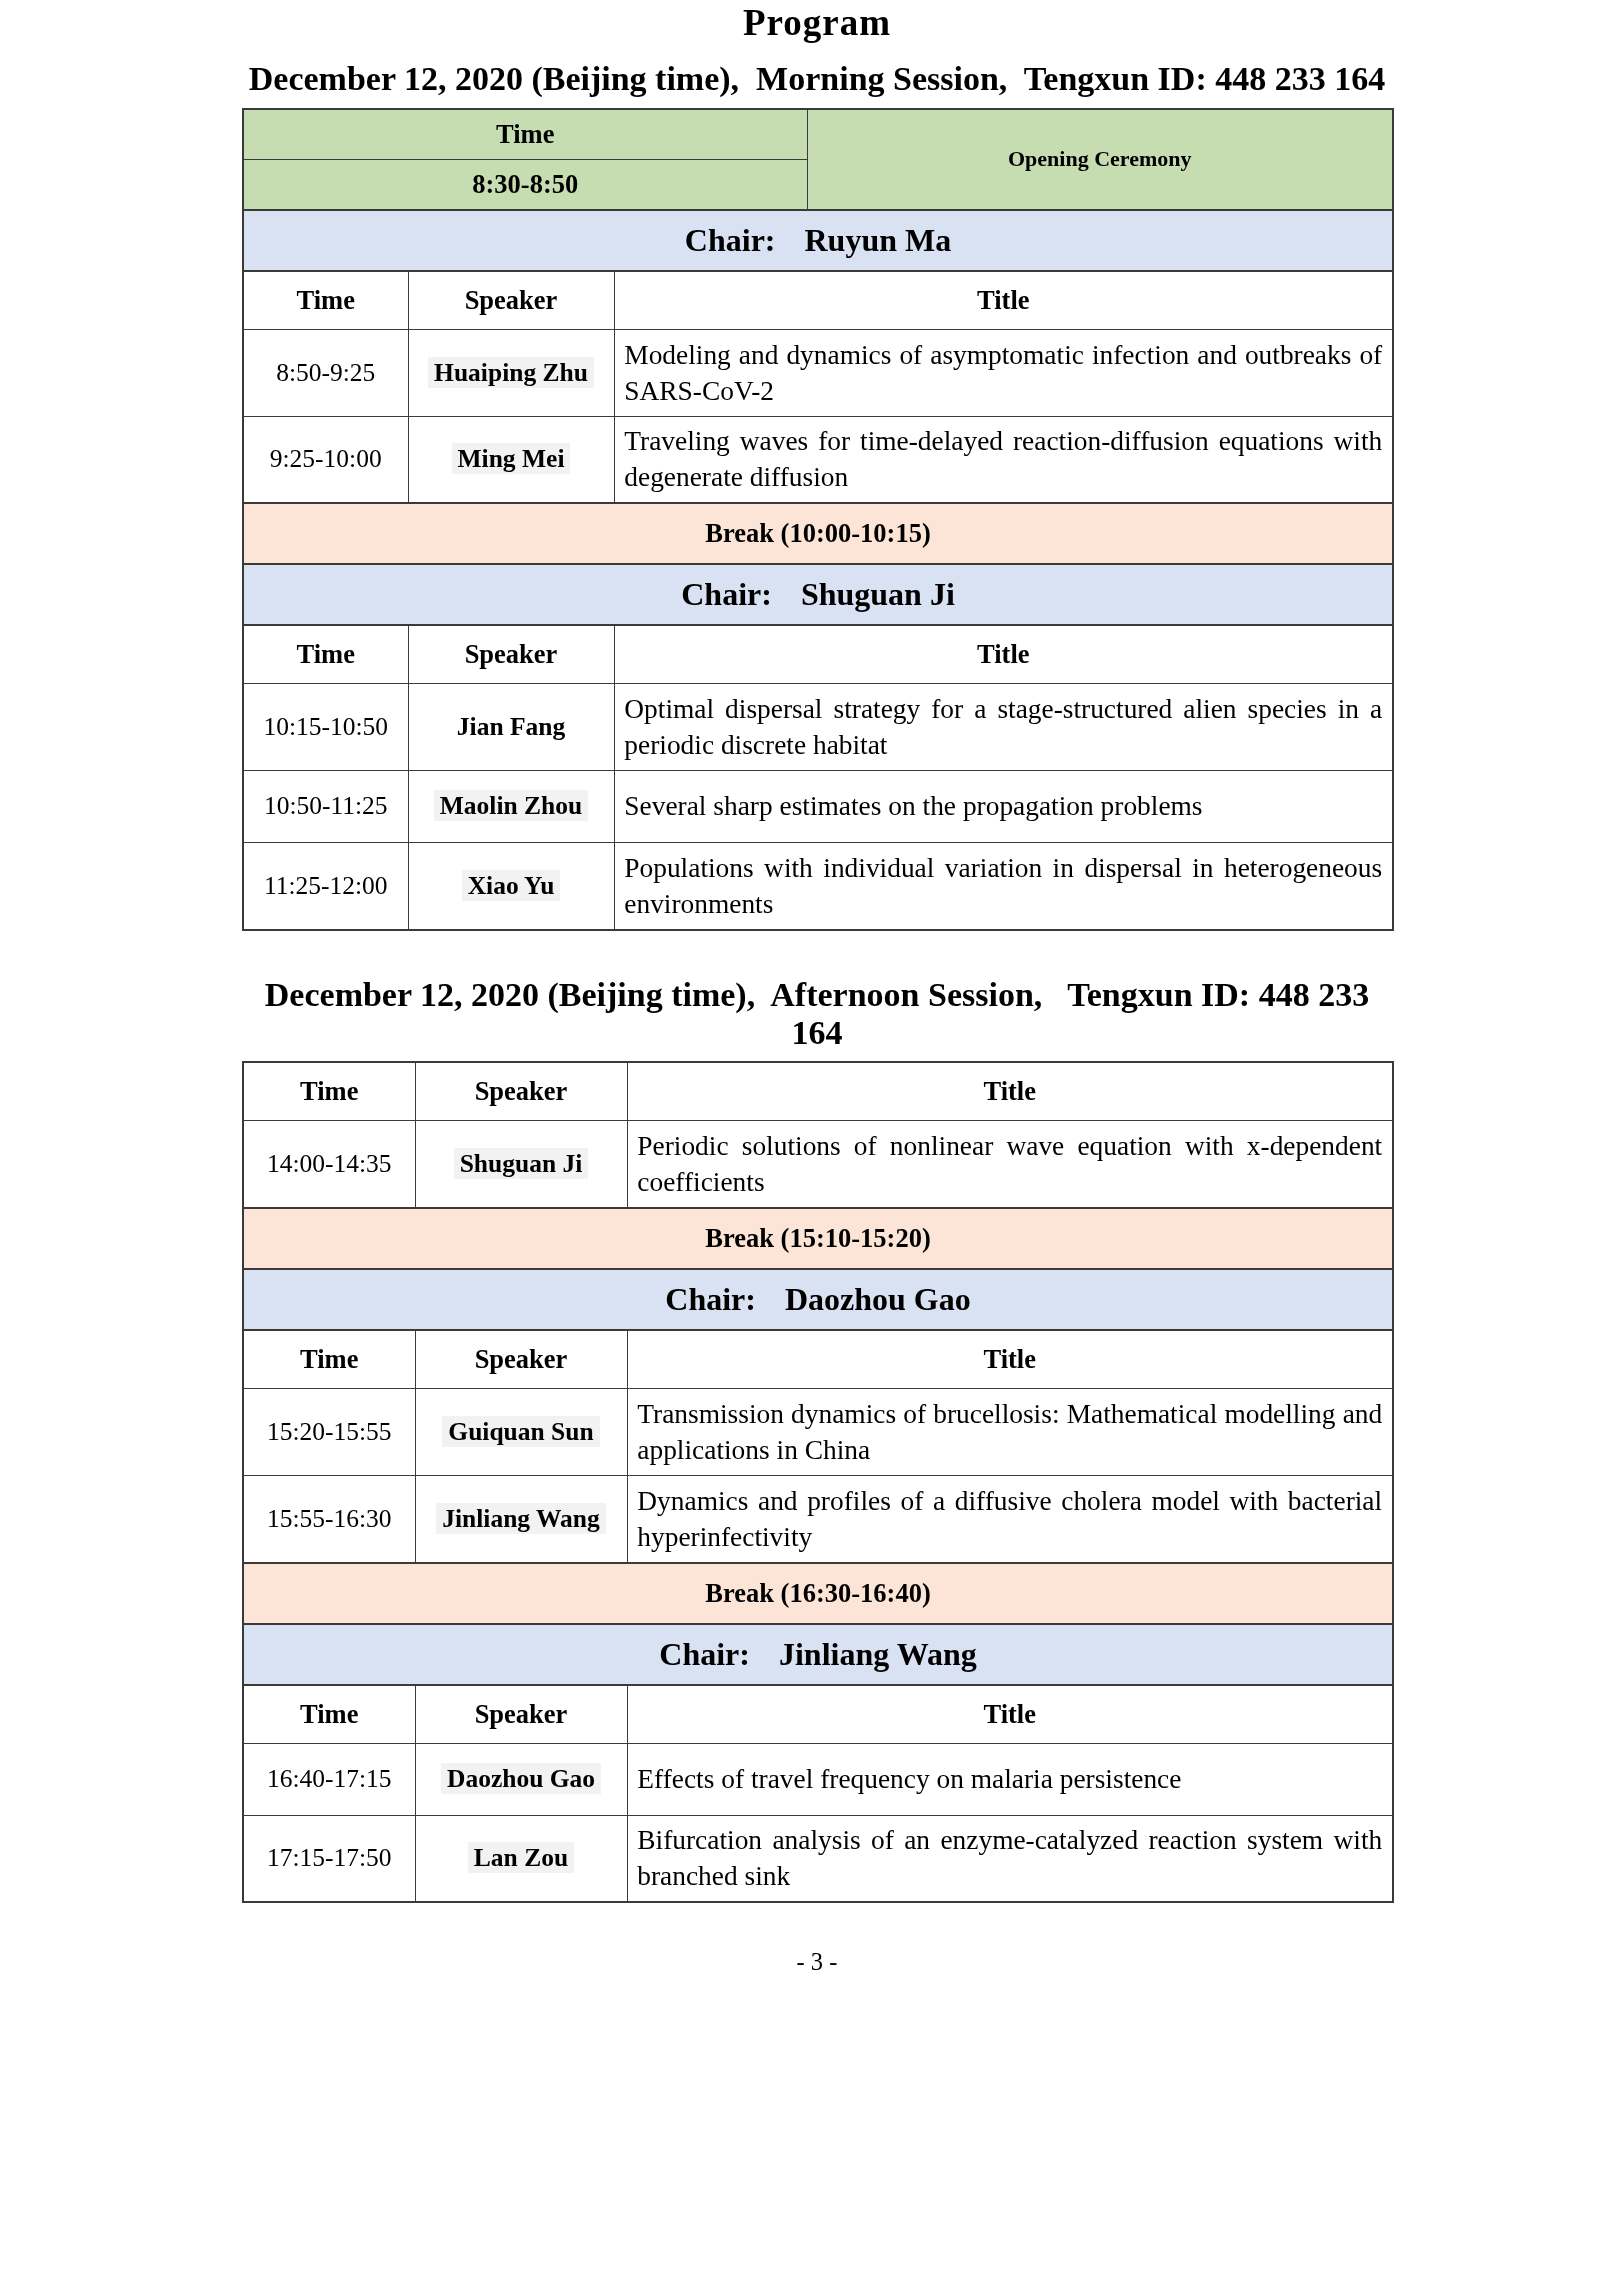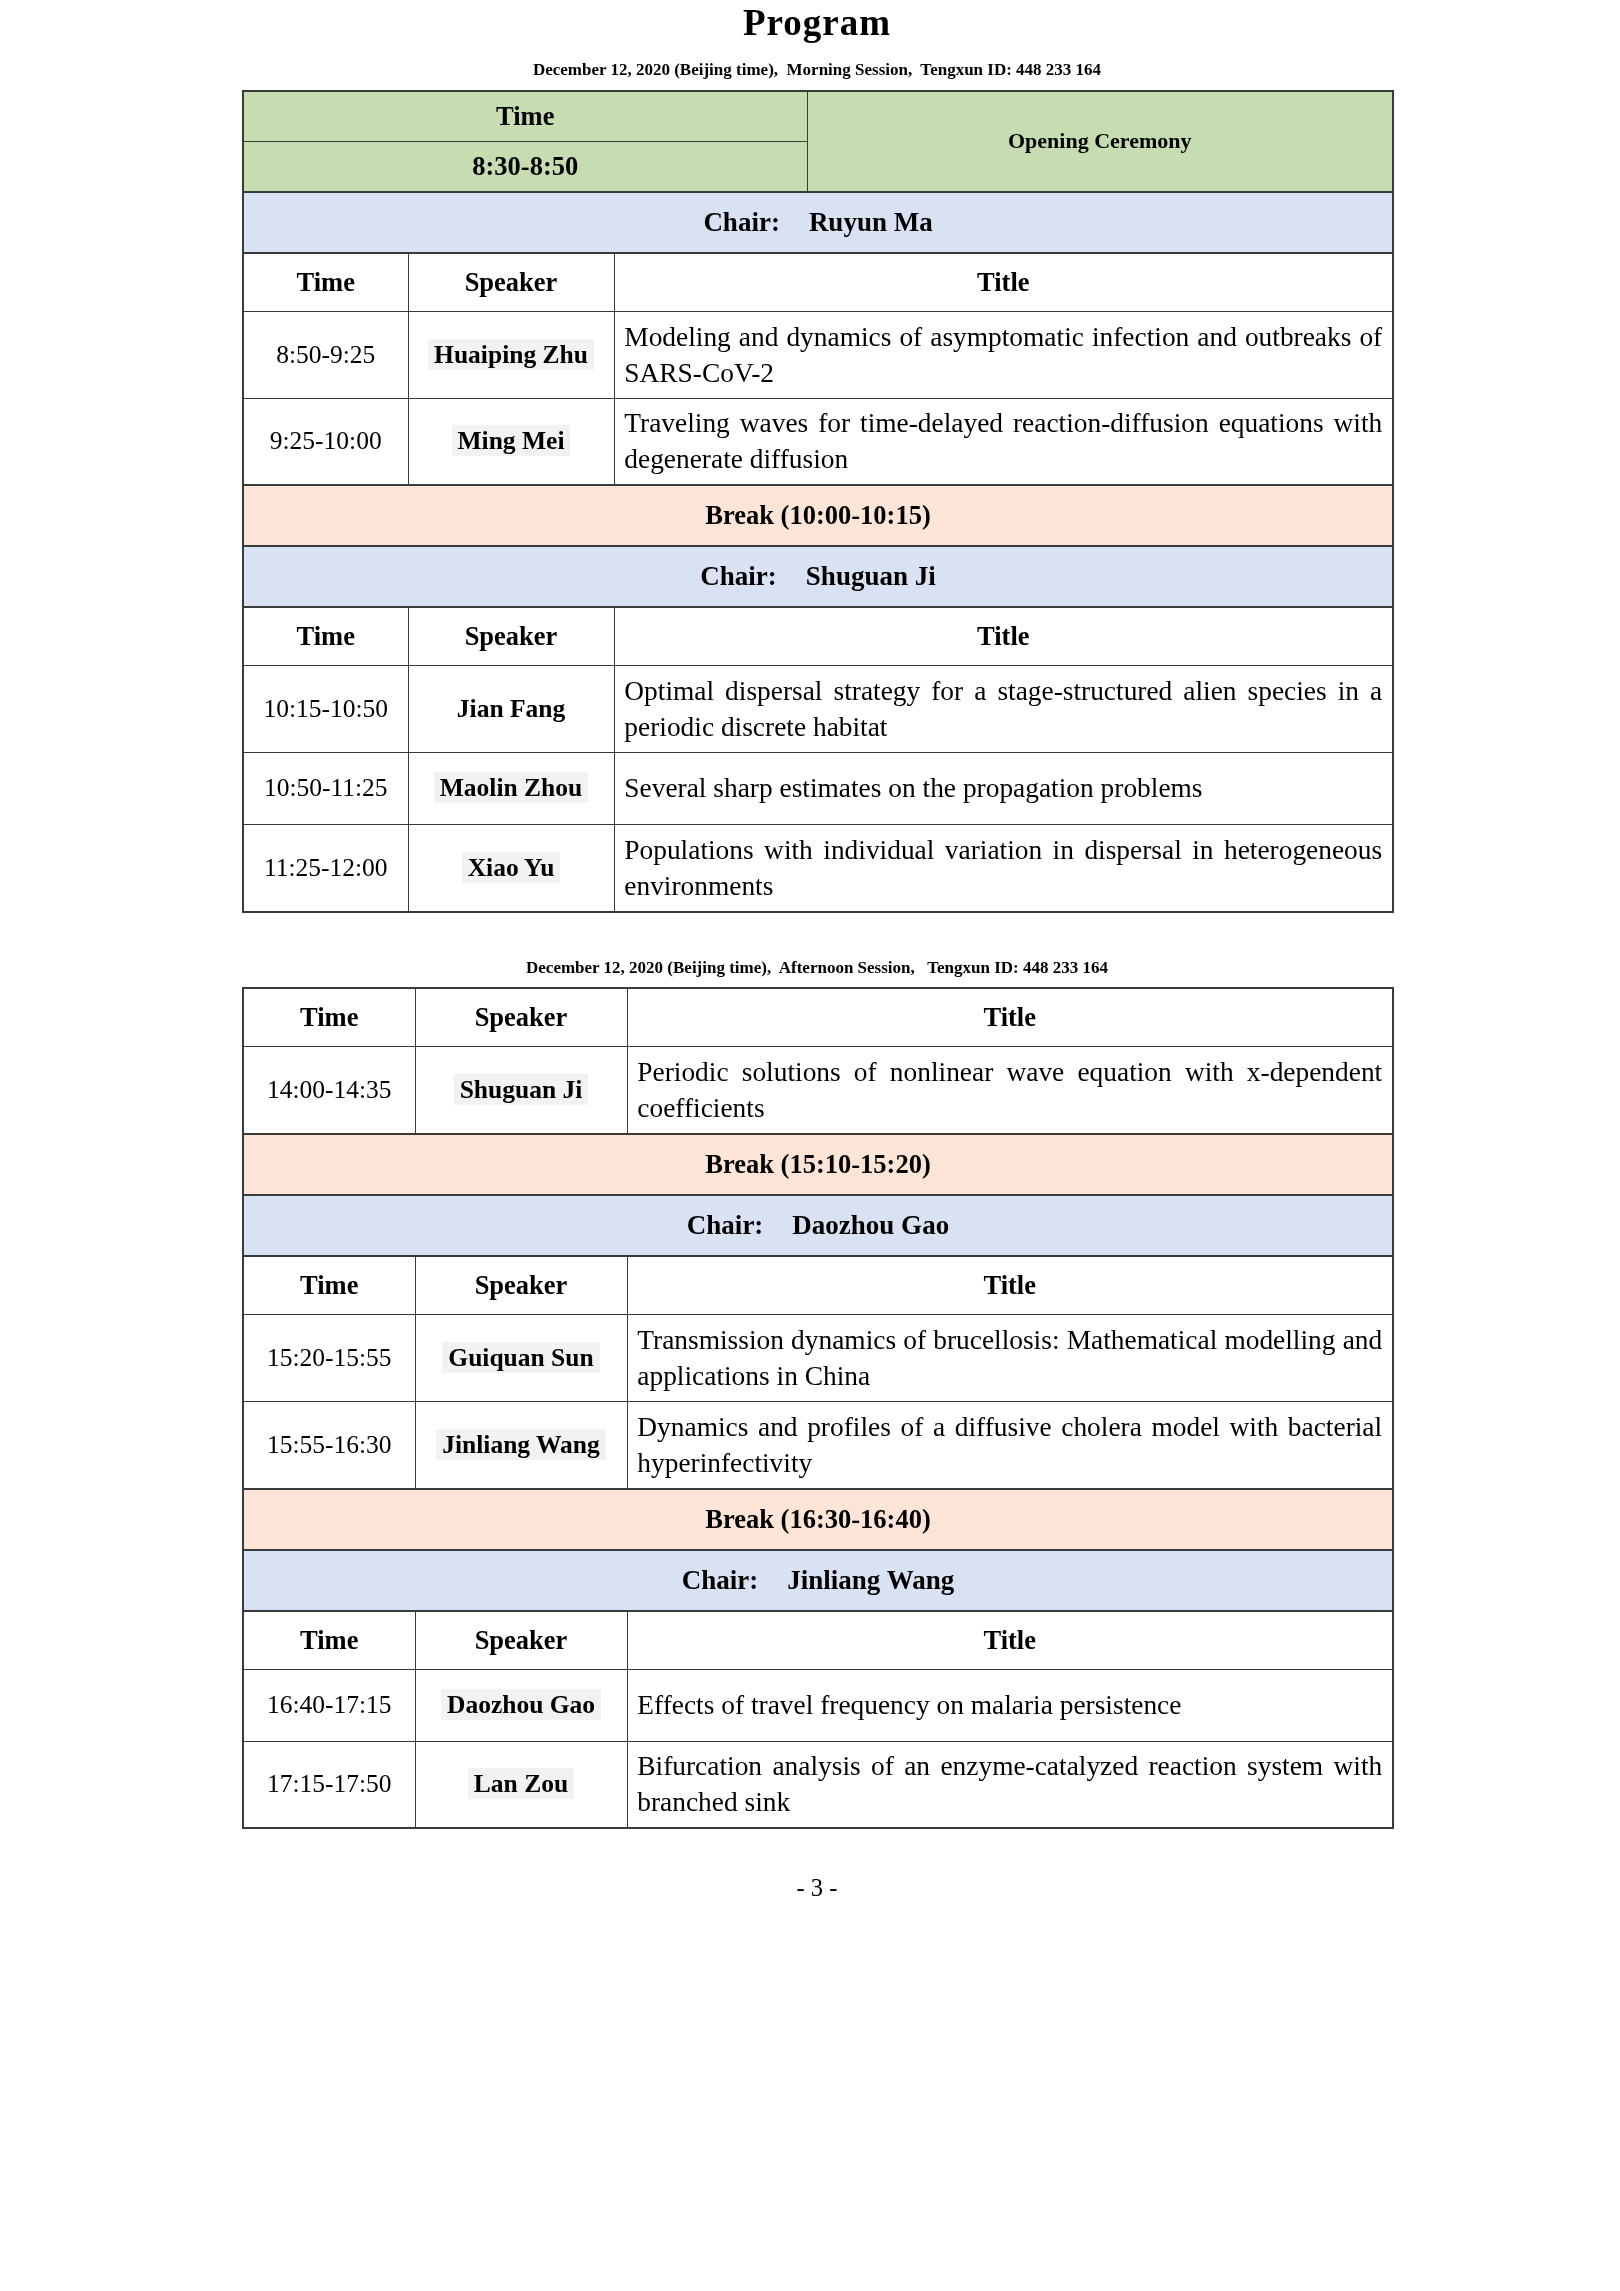--- a/index.html
+++ b/index.html
@@ -7,36 +7,36 @@
     width:1620px;height:2292px;background:#ffffff;color:#000;
     font-family:"Liberation Serif","DejaVu Serif",serif;
     overflow:hidden;position:relative;
   }
   .content{margin-left:242px;width:1150px;}
   h1.page-title{
     margin:0;text-align:center;
     font-size:37px;line-height:1.25;font-weight:bold;letter-spacing:1px;
   }
   .session-heading{
-    text-align:center;font-weight:bold;font-size:17px;
+    text-align:center;font-weight:bold;font-size:34px;
     margin-top:13.7px;white-space:pre-wrap;
   }
   .session-afternoon .session-heading{margin-top:45px;}
   table.prog-table{
     border-collapse:collapse;table-layout:fixed;width:1150px;
     margin-top:9.8px;border:2px solid #3a3a3a;
   }
   .prog-table td{
     border:1px solid #3a3a3a;vertical-align:middle;
     font-size:25.5px;padding:2px 7.8px;word-wrap:normal;
   }
   .row-green td{background:var(--green);font-weight:bold;text-align:center;height:45px;font-size:26.5px;}
   td.cell-opening{font-size:22px;}
   .row-chair td{
-    background:var(--blue);font-weight:bold;text-align:center;height:55px;font-size:27px;
+    background:var(--blue);font-weight:bold;text-align:center;height:55px;font-size:32px;
     border-top:2px solid #3a3a3a;border-bottom:2px solid #3a3a3a;
   }
   .chair-name{margin-left:29px;}
   .row-break td{
     background:var(--peach);font-weight:bold;text-align:center;height:55px;font-size:26.5px;
     border-top:2px solid #3a3a3a;border-bottom:2px solid #3a3a3a;
   }
   .row-colhead td{font-weight:bold;text-align:center;height:53px;font-size:26.5px;}
   .row-talk td{height:57px;}
   td.talk-time{text-align:center;}

